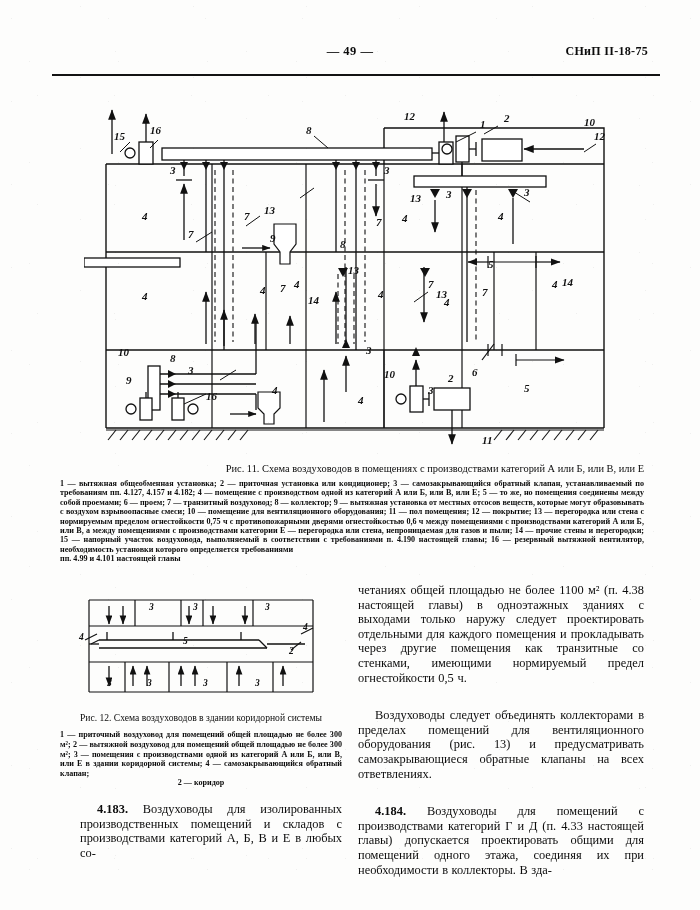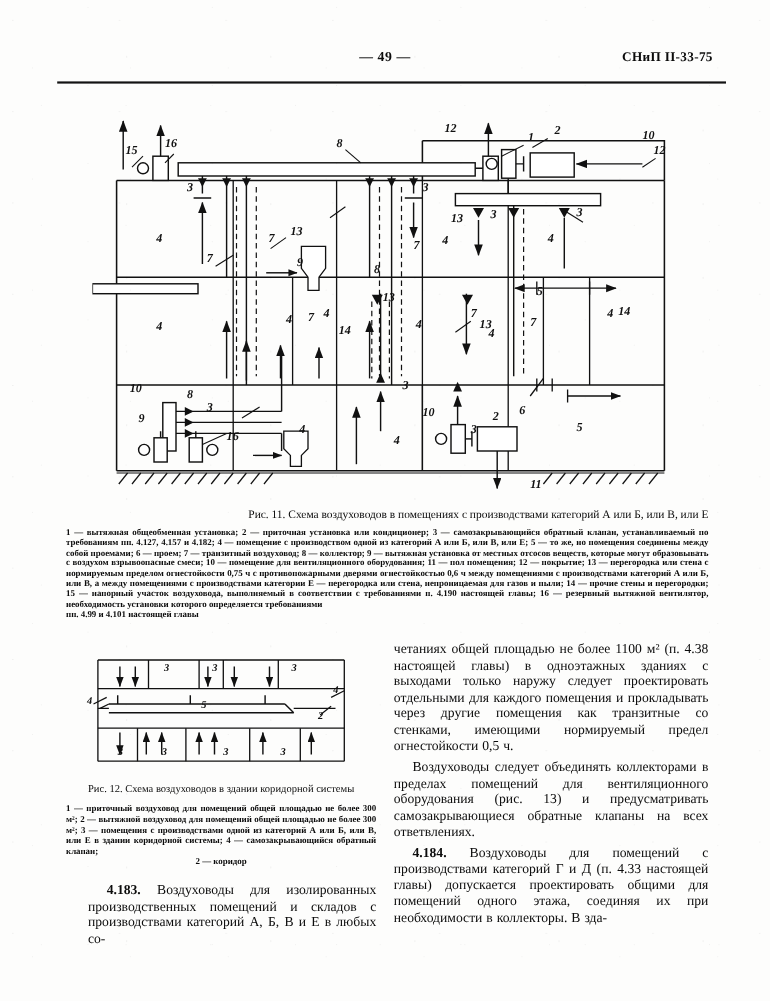--- a/index.html
+++ b/index.html
@@ -131,21 +131,21 @@
   .para {
     font-size: 12.4px;
     line-height: 14.6px;
     text-align: justify;
     text-indent: 17px;
     margin: 0 0 2px 0;
     word-spacing: .5px;
   }
   .para b { font-weight: bold; }
   .colL .para { margin-top: 14px; margin-left: 20px; }
-  .colR .para + .para { margin-top: 5px; }
+  .colR .para + .para { margin-top: 23px; }
 
   
   .grain {
     position: absolute;
     inset: 0;
     pointer-events: none;
     opacity: .05;
     background:
       radial-gradient(circle at 12% 22%, #000 0 .6px, transparent .7px),
       radial-gradient(circle at 71% 9%,  #000 0 .5px, transparent .6px),
@@ -155,21 +155,21 @@
     background-size: 97px 83px, 113px 71px, 89px 101px, 131px 67px, 77px 109px;
   }
 </style>
 </head>
 <body>
 
 <div class="page">
 
   <div class="runhead">
     <div class="folio">— 49 —</div>
-    <div class="std">СНиП II-33-75</div>
+    <div class="std">СНиП II-18-75</div>
   </div>
   <div class="rule"></div>
 
   <div class="fig11">
     <svg width="540" height="358" viewBox="0 0 540 358" xmlns="http://www.w3.org/2000/svg">
       <defs>
         <marker id="ar" markerWidth="9" markerHeight="9" refX="7.5" refY="3" orient="auto">
           <path d="M0,0 L8,3 L0,6 z" fill="#111"></path>
         </marker>
         <marker id="arS" markerWidth="7" markerHeight="7" refX="6" refY="2.4" orient="auto">

